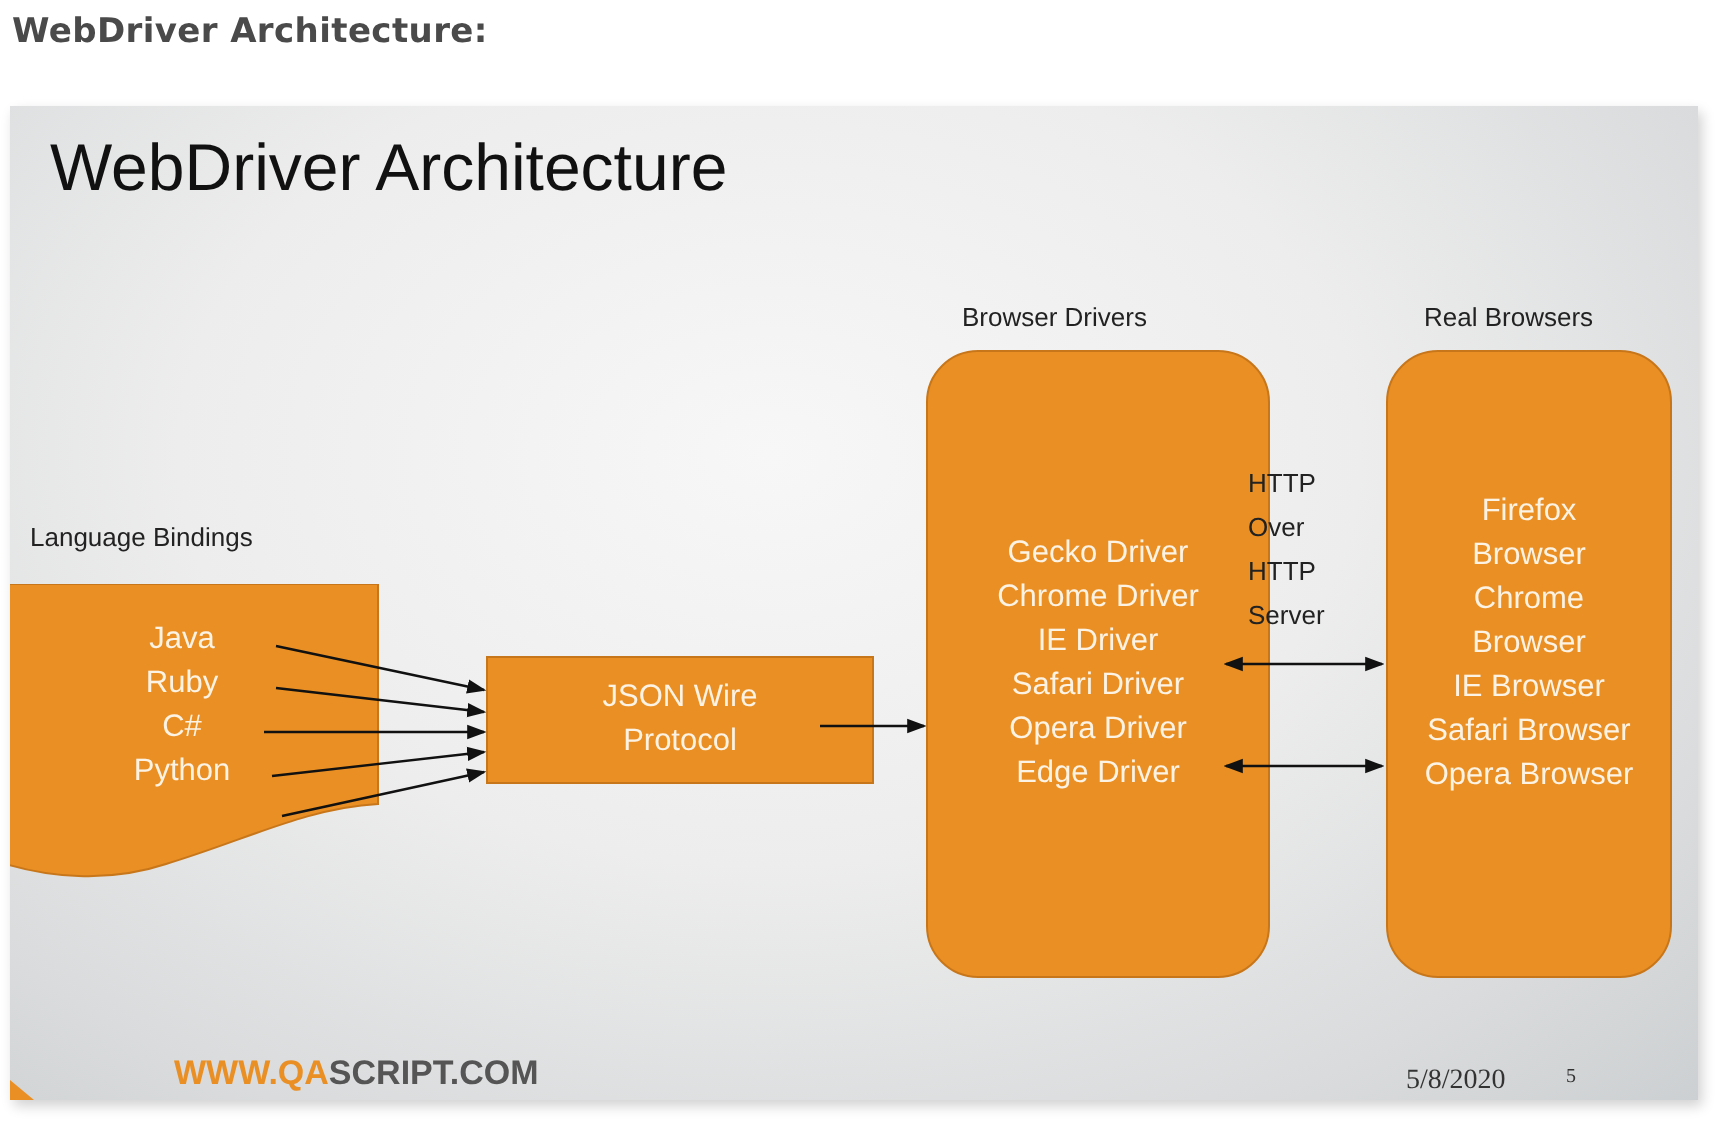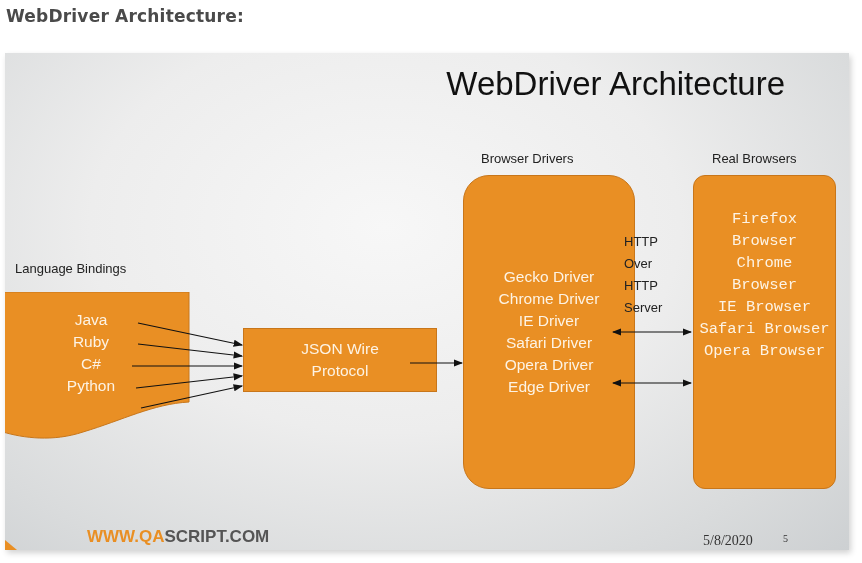--- a/index.html
+++ b/index.html
@@ -11,21 +11,21 @@
     position: absolute; left: 6px; top: 6px; font-size: 17px; font-weight: bold; color: #4a4a4a;
     letter-spacing: 0.2px;
   }
   .slide {
     position: absolute; left: 5px; top: 53px; width: 844px; height: 497px;
     background: radial-gradient(ellipse at 45% 35%, #f7f7f7 0%, #ededed 45%, #d9dbdc 80%, #cdd0d2 100%);
     box-shadow: 2px 3px 6px rgba(0,0,0,0.18);
     overflow: hidden;
   }
   .slide-title {
-    position: absolute; left: 0; width: 760px; top: 12px; text-align: right;
+    position: absolute; left: 0; width: 760px; top: 12px; text-align: left;
     font-family: "Liberation Sans", sans-serif; font-size: 33px; color: #111;
     padding-left: 20px;
   }
   .label {
     position: absolute; font-family: "Liberation Sans", sans-serif; font-size: 13px; color: #222;
   }
   .box {
     position: absolute; background: #e98f24; color: #fdf3e4;
     font-family: "Liberation Sans", sans-serif; font-size: 15.5px; text-align: center;
     border: 1px solid #c8761a; box-sizing: border-box;
@@ -33,21 +33,21 @@
   .box .line { display: block; line-height: 22px; }
   .lang-box {
     left: -2px; top: 239px; width: 188px; height: 155px; border: none; background: transparent;
   }
   .lang-box svg { position: absolute; left: 0; top: 0; }
   .lang-items { position: absolute; left: 0; top: 17px; width: 176px; text-align: center; color: #fdf3e4;
     font-family: "Liberation Sans", sans-serif; font-size: 15.5px; }
   .lang-items .line { display: block; line-height: 22px; }
   .json-box { left: 238px; top: 275px; width: 194px; height: 64px; padding-top: 9px; }
   .drivers-box { left: 458px; top: 122px; width: 172px; height: 314px; border-radius: 26px; padding-top: 90px; }
-  .browsers-box { left: 688px; top: 122px; width: 143px; height: 314px; border-radius: 12px; padding-top: 32px; font-family: Liberation Mono, monospace; }
+  .browsers-box { left: 688px; top: 122px; width: 143px; height: 314px; border-radius: 26px; padding-top: 69px; }
   .footer-url {
     position: absolute; left: 82px; top: 474px; font-family: Liberation Sans, sans-serif;
     font-size: 17px; font-weight: bold; color: #555;
   }
   .footer-url .accent { color: #e98f24; }
   .footer-date { position: absolute; left: 698px; top: 480px; font-size: 14px; color: #333; font-family: "Liberation Serif", serif; text-align: center; }
   .footer-page { position: absolute; left: 778px; top: 480px; font-size: 10px; color: #333; font-family: "Liberation Serif", serif; }
   .corner { position: absolute; left: 0; bottom: 0; width: 0; height: 0;
     border-left: 12px solid #e98f24; border-top: 10px solid transparent; }
   svg.arrows { position: absolute; left: 0; top: 0; }

